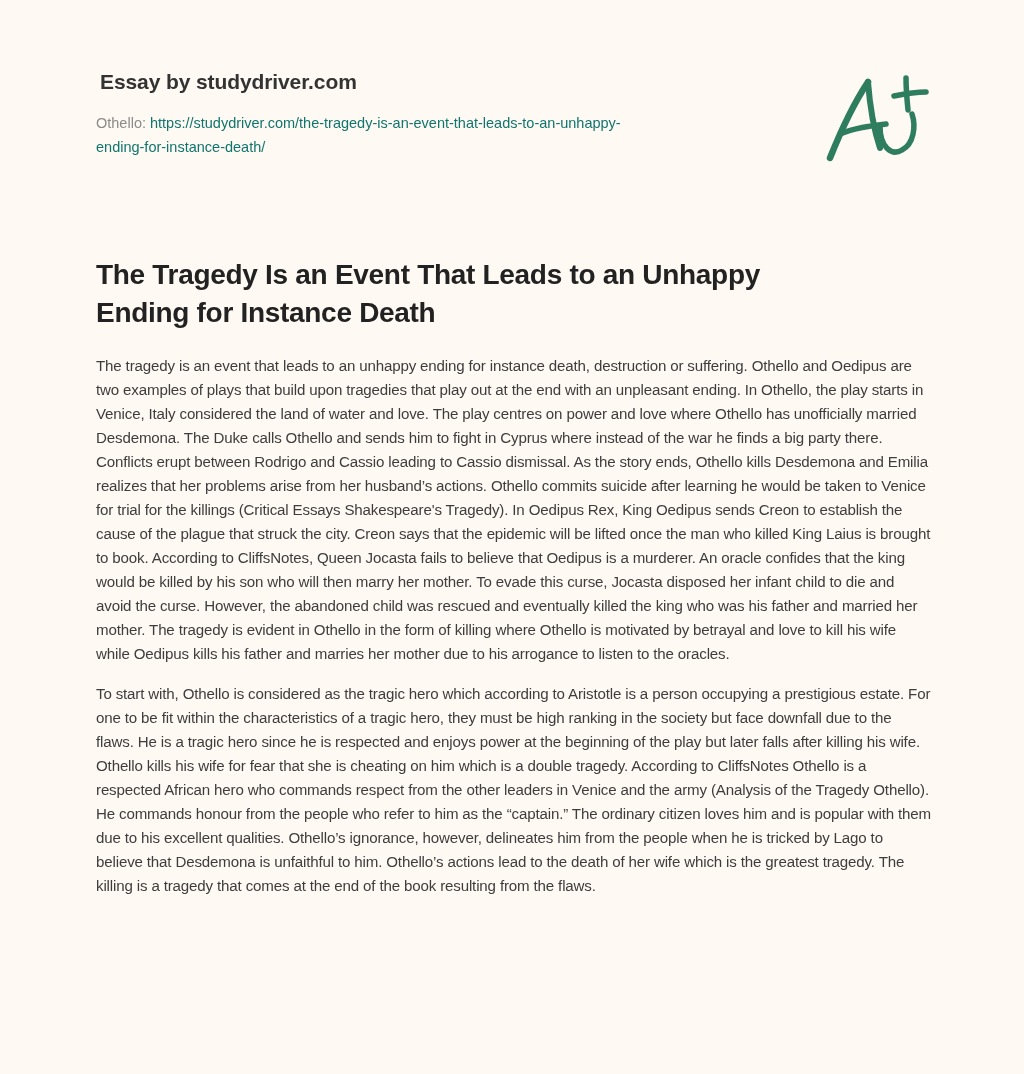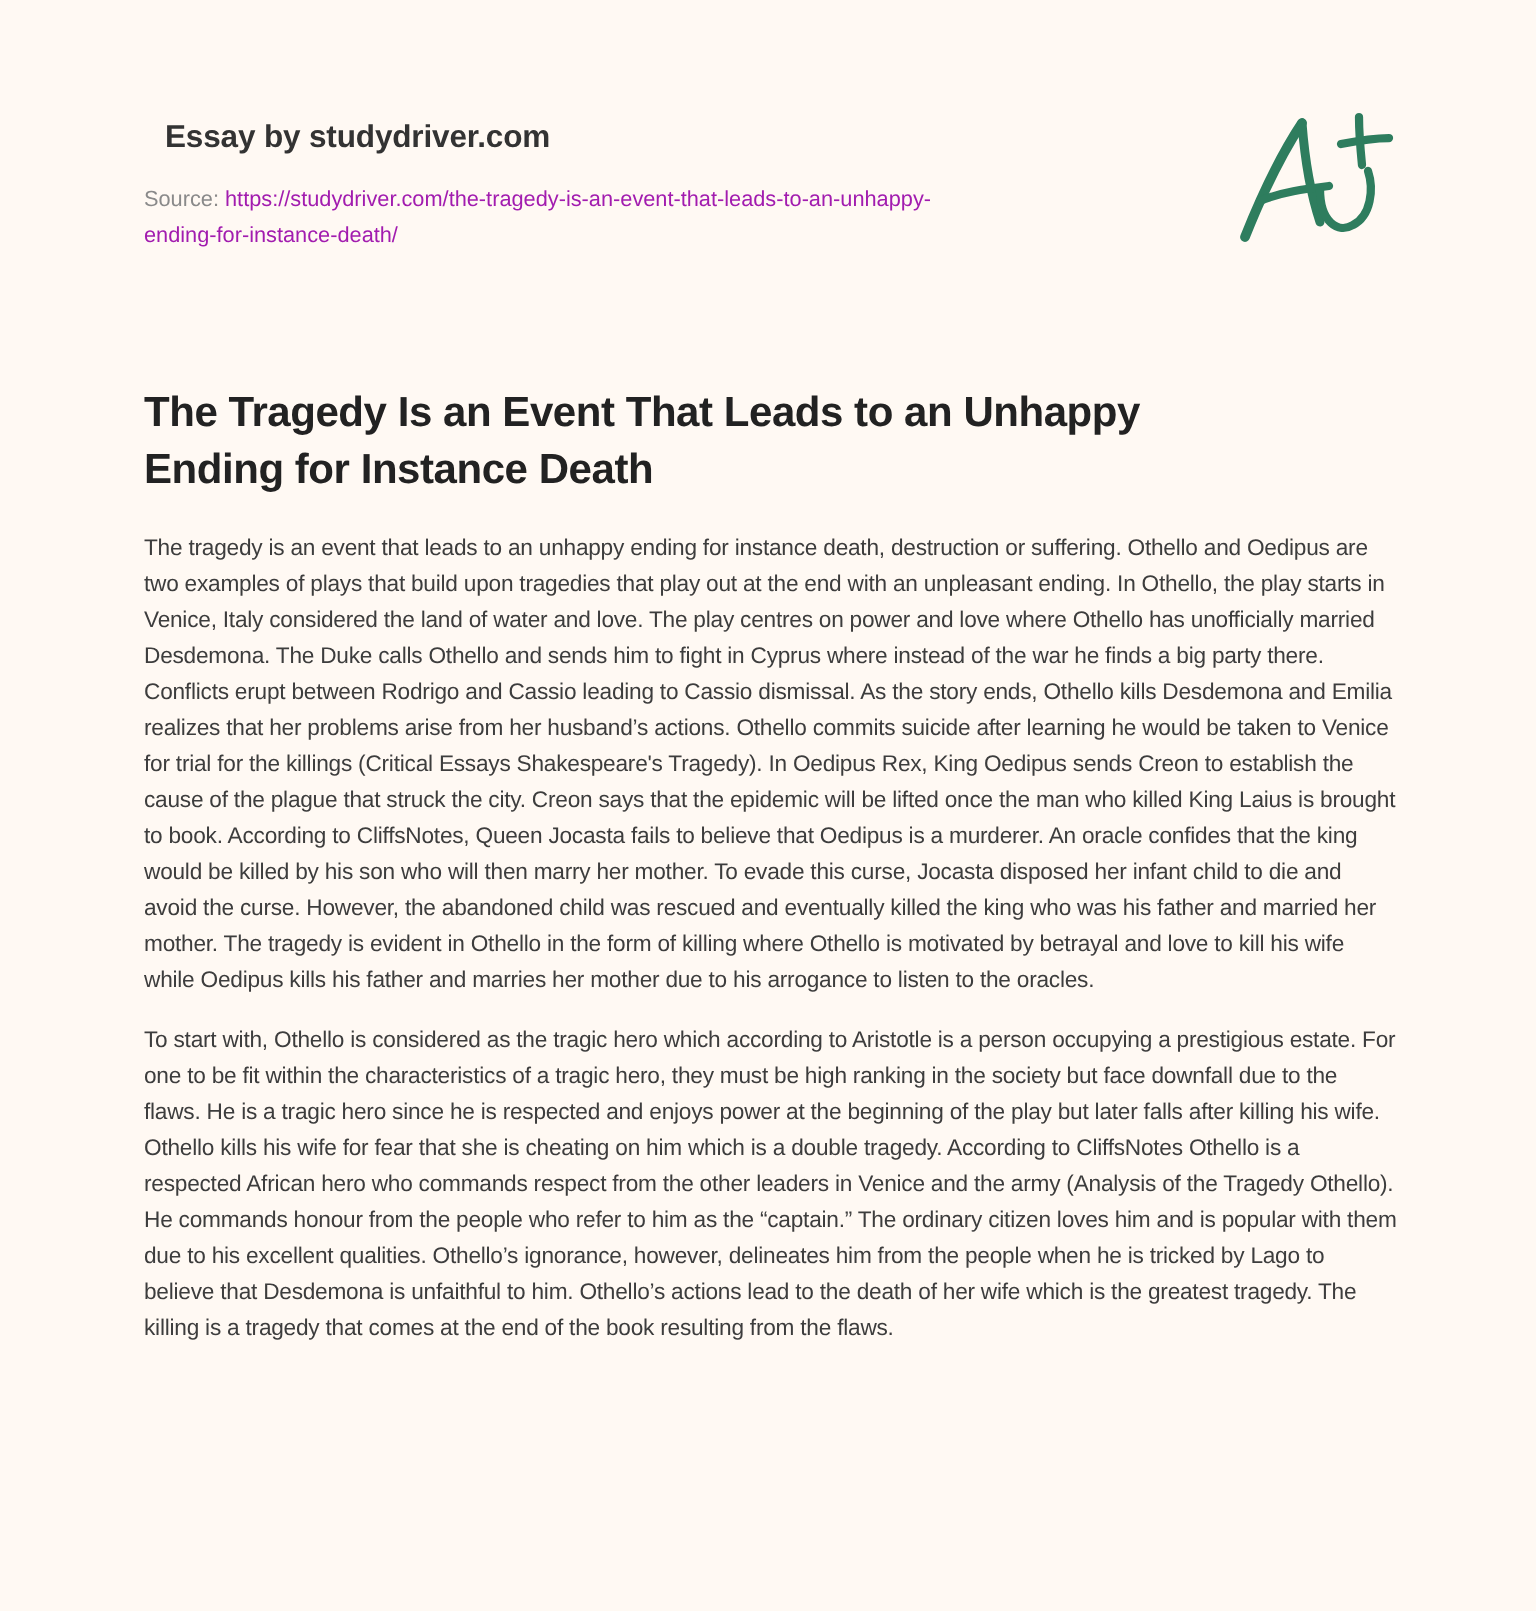--- a/index.html
+++ b/index.html
@@ -18,34 +18,34 @@
     .header {
       position: absolute;
       left: 96px;
       top: 64px;
       width: 640px;
     }
     .site-title {
       font-size: 21px;
       font-weight: bold;
       color: #333333;
-      margin: 14px;
+      margin: 4px;
       line-height: 28px;
       letter-spacing: -0.1px;
     }
     .source {
       margin-top: 15px;
       font-size: 14.5px;
       line-height: 24px;
     }
     .source-label {
       color: #8a8a8a;
     }
     .source-link {
-      color: #a21caf;
+      color: #0f766e;
       text-decoration: none;
     }
     .logo {
       position: absolute;
       left: 818px;
       top: 68px;
       width: 116px;
       height: 100px;
     }
     .title {
@@ -73,21 +73,21 @@
       color: #3d3d3d;
       letter-spacing: -0.15px;
     }
   </style>
 </head>
 <body>
 
 <div class="header">
   <h2 class="site-title">Essay by studydriver.com</h2>
   <div class="source">
-    <span class="source-label">Source: </span><a class="source-link"><span>https://studydriver.com/the-tragedy-is-an-event-that-leads-to-an-unhappy-</span><br><span>ending-for-instance-death/</span></a>
+    <span class="source-label">Othello: </span><a class="source-link"><span>https://studydriver.com/the-tragedy-is-an-event-that-leads-to-an-unhappy-</span><br><span>ending-for-instance-death/</span></a>
   </div>
 </div>
 
 <div class="logo">
   <svg width="116" height="100" viewBox="0 0 116 100" fill="none" stroke="#2e7d5e" stroke-linecap="round" stroke-linejoin="round">
 
     <path d="M12 90 C 22 65, 36 35, 50 14" stroke-width="6.5"></path>
 
     <path d="M50 14 C 52 40, 56 62, 62 80" stroke-width="6"></path>
 

